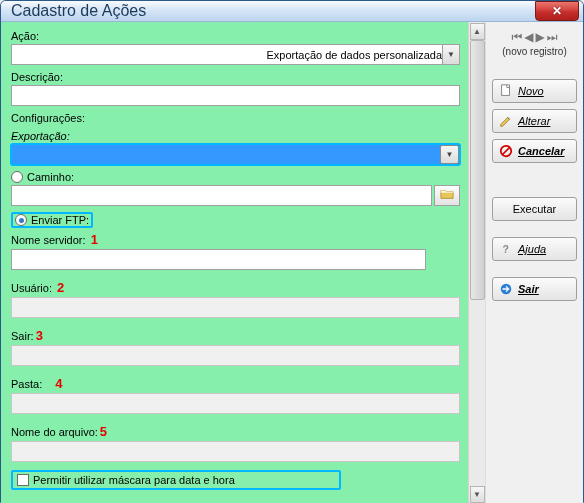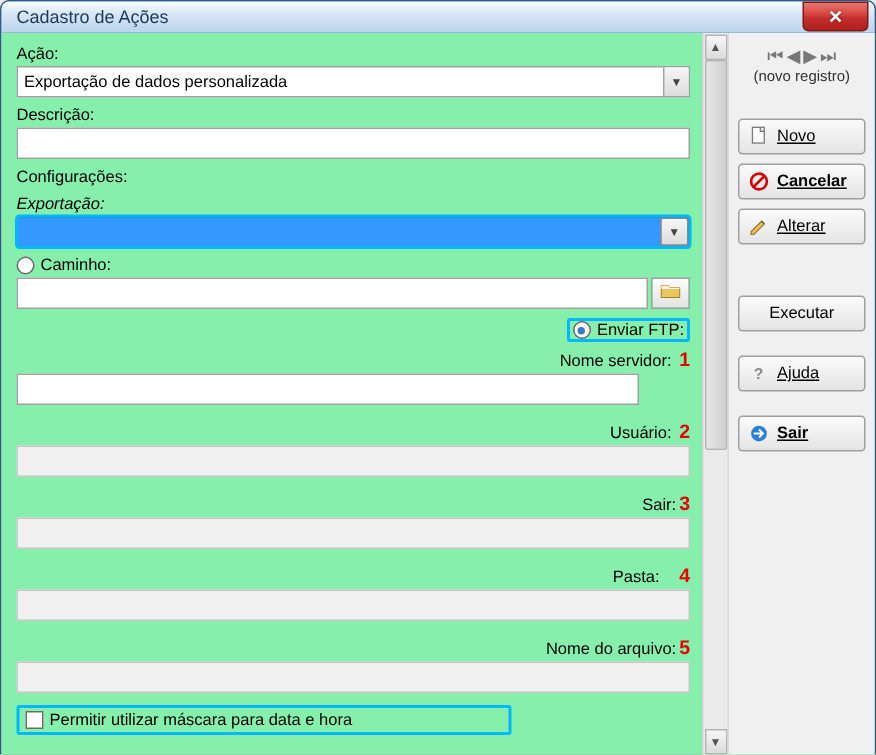--- a/index.html
+++ b/index.html
@@ -26,21 +26,21 @@
     background: linear-gradient(to bottom, #f8fbff 0%, #d9e7f7 40%, #bcd4ee 100%);
     border-radius: 5px 5px 0 0;
     display: flex;
     align-items: center;
     justify-content: space-between;
     padding: 0 4px 0 10px;
     border-bottom: 1px solid #9ab6d6;
   }
   .titlebar .title {
     color: #1a3a5a;
-    font-size: 12px;
+    font-size: 16px;
   }
   .close-btn {
     width: 44px; height: 20px;
     background: linear-gradient(to bottom, #e9776f 0%, #d4413e 45%, #c52f2c 55%, #af1f1c 100%);
     border: 1px solid #7a1b18;
     border-radius: 0 0 4px 4px;
     color: #fff;
     font-weight: bold;
     font-size: 12px;
     display: flex; align-items: center; justify-content: center;
@@ -70,21 +70,21 @@
   .field-row { margin-bottom: 6px; }
   .select, .text-input {
     width: 100%;
     height: 21px;
     border: 1px solid #a0a0a0;
     background: #fff;
     font-size: 11px;
     padding: 0 4px;
   }
   .select {
-    display: flex; align-items: center; justify-content: space-between;
+    display: flex; align-items: center; justify-content: flex-end;
     padding: 0 0 0 4px;
     background: #fff;
   }
   .dd-btn {
     width: 17px; height: 19px;
     border-left: 1px solid #a0a0a0;
     background: linear-gradient(to bottom,#f6f6f6,#dcdcdc);
     display:flex;align-items:center;justify-content:center;
     color:#444;font-size:8px;
   }
@@ -142,21 +142,21 @@
   .nav-arrows span{color:#777;font-size:12px;display:inline-block;}
   .nav-caption{font-size:10px;color:#333;text-align:center;margin-bottom:20px;}
   .sbtn{
     height:24px;border:1px solid #9f9f9f;border-radius:3px;
     background:linear-gradient(to bottom,#fbfbfb,#e4e4e4);
     display:flex;align-items:center;gap:5px;padding:0 6px;
     font-size:11px;color:#000;margin-bottom:4px;cursor:default;
   }
   .sbtn .ico{width:14px;height:14px;display:flex;align-items:center;justify-content:center;}
   .sbtn .ico svg{width:14px;height:14px;display:block;}
-  .sbtn .u{text-decoration:underline;}
+  .sbtn .u{text-decoration:underline;font-style:italic;}
   .spacer{height:26px;}
   .ftp-section{margin-top:2px;}
   .label-inline{display:inline;}
 </style>
 </head>
 <body>
 
 <div class="window">
   <div class="titlebar">
     <span class="title">Cadastro de Ações</span>
@@ -203,21 +203,21 @@
             <span>
               <svg viewBox="0 0 16 16">
                   <path fill="#e7c65a" stroke="#a88020" stroke-width="0.8" d="M1 4 h5 l1.5 1.5 H15 V13 H1 Z"></path>
                   <path fill="#fff6d6" d="M1 4 h5 l1.5 1.5 H15 v1 H1 Z"></path>
                 </svg>
             </span>
           </div>
         </div>
       </div>
 
-      <div class="field-row ftp-section" style="width:449px;text-align:right;">
+      <div class="field-row ftp-section" style="width:449px;">
         <div style="margin-bottom:4px;">
           <span class="hl-box">
             <span class="radio checked"></span>
             <span>Enviar FTP:</span>
           </span>
         </div>
 
         <div style="margin-bottom:2px;">
           <span class="label-inline">Nome servidor:</span>
           <span class="num">1</span>
@@ -273,34 +273,34 @@
           <svg viewBox="0 0 16 16">
               <rect x="3" y="1" width="9" height="12" fill="#fff" stroke="#7a7a7a"></rect>
               <path d="M9 1 v3 h3" fill="none" stroke="#7a7a7a"></path>
             </svg>
         </span>
         <span><span class="u">Novo</span></span>
       </div>
       <div class="sbtn">
         <span class="ico">
           <svg viewBox="0 0 16 16">
+              <path d="M2 12 L10 4 L12 6 L4 14 L2 14 Z" fill="#f2c85a" stroke="#9a7a20"></path>
+              <path d="M10 4 L12 6" stroke="#555"></path>
+            </svg>
+        </span>
+        <span><span class="u">Alterar</span></span>
+      </div>
+      <div class="sbtn">
+        <span class="ico">
+          <svg viewBox="0 0 16 16">
               <circle cx="8" cy="8" r="6" fill="none" stroke="#d40000" stroke-width="2"></circle>
               <line x1="4" y1="12" x2="12" y2="4" stroke="#d40000" stroke-width="2"></line>
             </svg>
         </span>
         <span style="font-weight:bold;"><span class="u">Cancelar</span></span>
-      </div>
-      <div class="sbtn">
-        <span class="ico">
-          <svg viewBox="0 0 16 16">
-              <path d="M2 12 L10 4 L12 6 L4 14 L2 14 Z" fill="#f2c85a" stroke="#9a7a20"></path>
-              <path d="M10 4 L12 6" stroke="#555"></path>
-            </svg>
-        </span>
-        <span><span class="u">Alterar</span></span>
       </div>
 
       <div class="spacer"></div>
 
       <div class="sbtn" style="justify-content:center;">
         <span>Executar</span>
       </div>
 
       <div style="height:8px;"></div>
 

